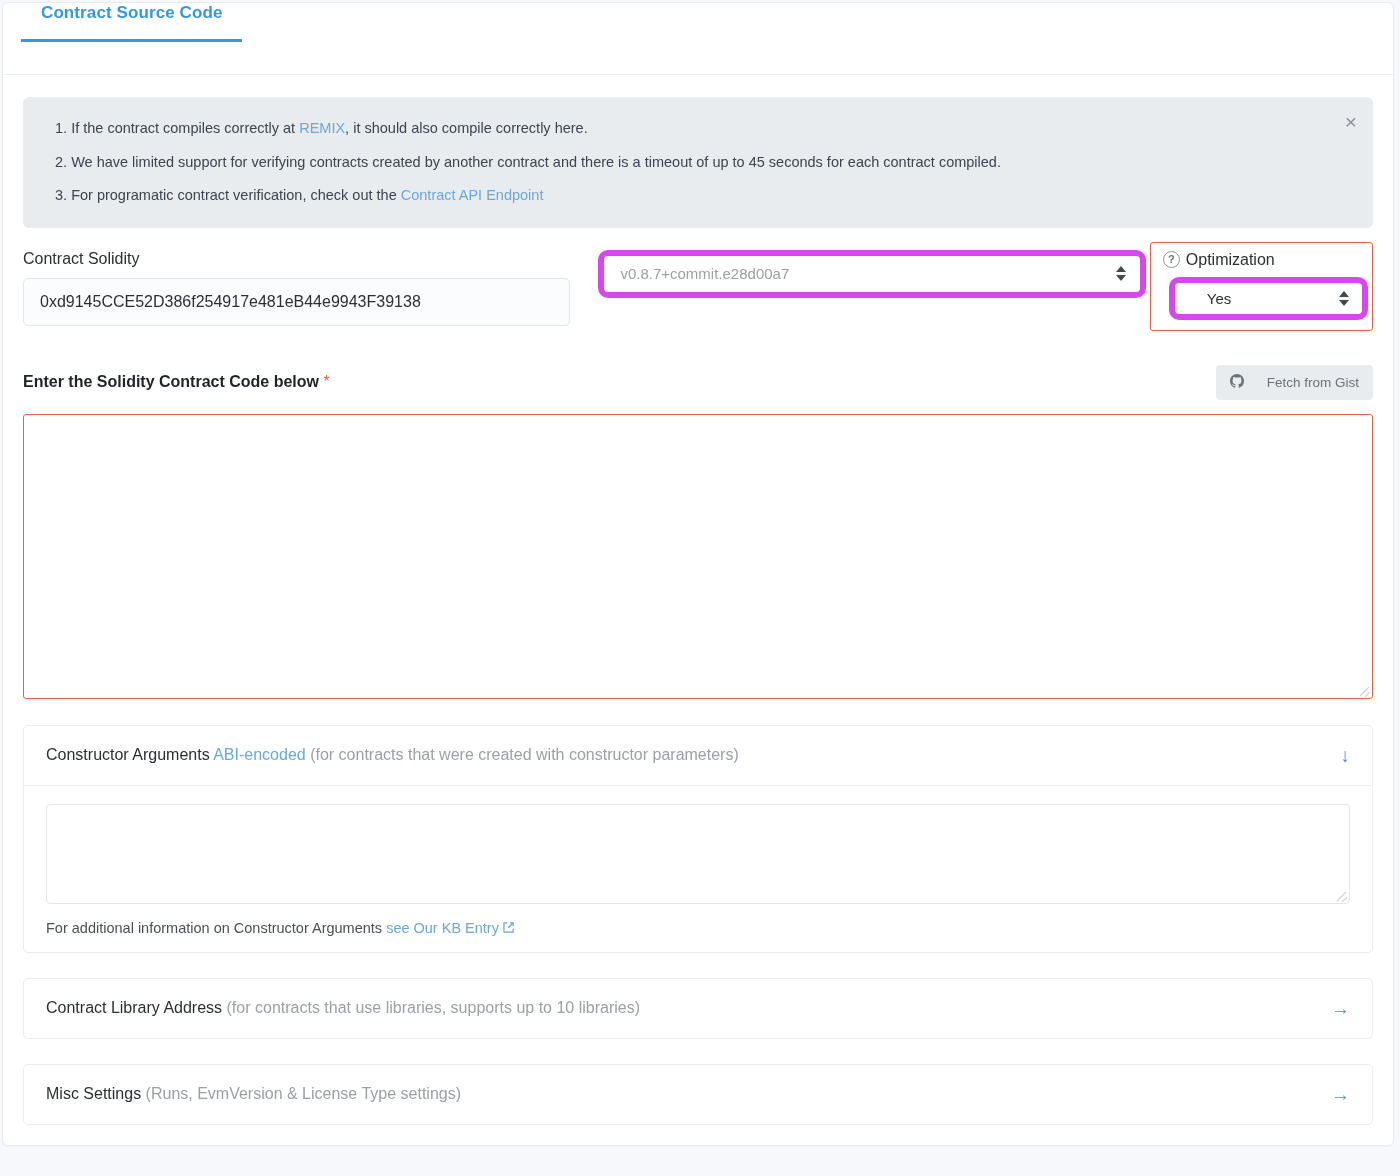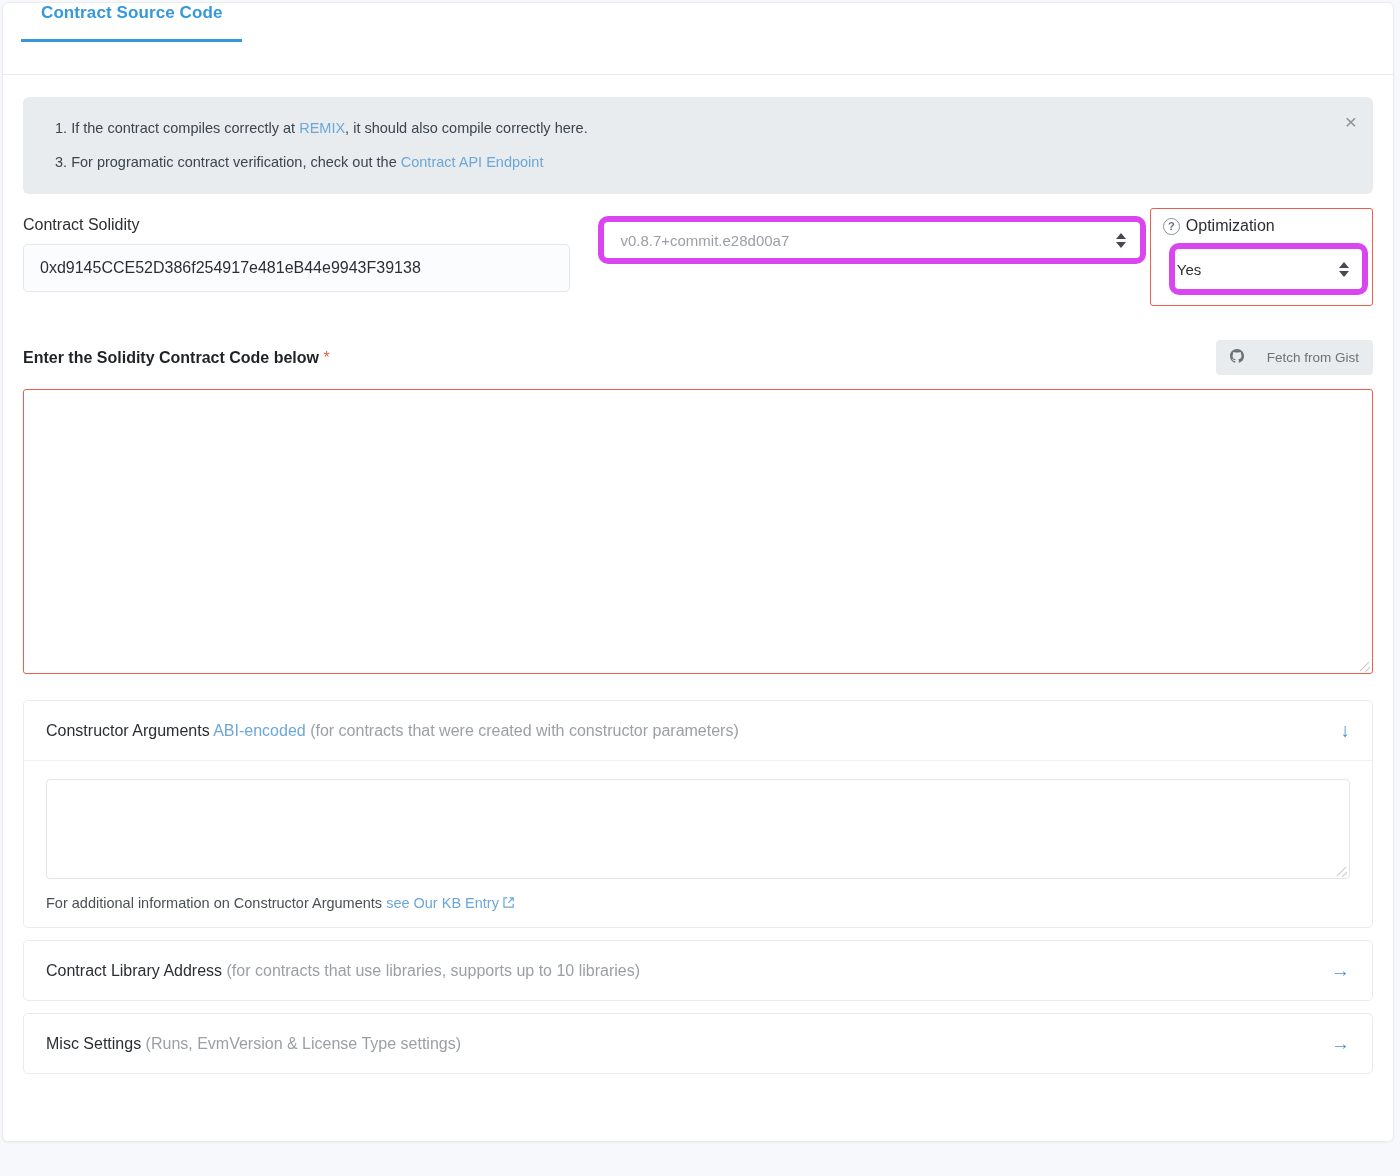--- a/index.html
+++ b/index.html
@@ -129,21 +129,21 @@
     border-radius: 10px;
     background: #ffffff;
     padding: 0 34px 0 16px;
     font-size: 15px;
     color: #9aa0a6;
     display: flex;
     align-items: center;
     cursor: pointer;
     margin-left: 6px;
   }
-  .select.small { height: 52px; font-size: 15px; color: #2b2f33; padding-left: 2px; }
+  .select.small { height: 43px; font-size: 15px; color: #2b2f33; padding-left: 32px; }
   .updown {
     position: absolute;
     right: 13px; top: 50%;
     transform: translateY(-50%);
     width: 11px; height: 18px;
     display: flex; flex-direction: column;
     align-items: center; justify-content: center;
     gap: 3px;
   }
   .updown i {
@@ -203,21 +203,21 @@
   }
   .resize::before { width: 13px; right: -1px; bottom: 4px; }
   .resize::after  { width: 7px;  right: -1px; bottom: 1px; }
 
   
   .panels { padding: 26px 20px 20px 20px; }
   .panel {
     border: 1px solid #e9ecef;
     border-radius: 5px;
     background: #ffffff;
-    margin-bottom: 12px;
+    margin-bottom: 25px;
   }
   .panel:last-child { margin-bottom: 0; }
   .panelhead {
     display: flex;
     align-items: center;
     justify-content: space-between;
     padding: 20px 22px;
     cursor: pointer;
   }
   .panel.expanded .panelhead { border-bottom: 1px solid #eef0f2; }
@@ -259,20 +259,23 @@
     </div>
 
     <div class="noticewrap">
       <div class="notice">
         <span class="notice-close">×</span>
 
         <p>
           <span>1. </span><span>If the contract compiles correctly at </span><a class="link">REMIX</a><span>, it should also compile correctly here.</span>
         </p>
 
+        <p>
+          <span>2. </span><span>We have limited support for verifying contracts created by another contract and there is a timeout of up to 45 seconds for each contract compiled.</span>
+        </p>
 
         <p>
           <span>3. </span><span>For programatic contract verification, check out the </span><a class="link">Contract API Endpoint</a>
         </p>
       </div>
     </div>
 
     <div class="formrow">
 
       <div class="fgroup-addr">

